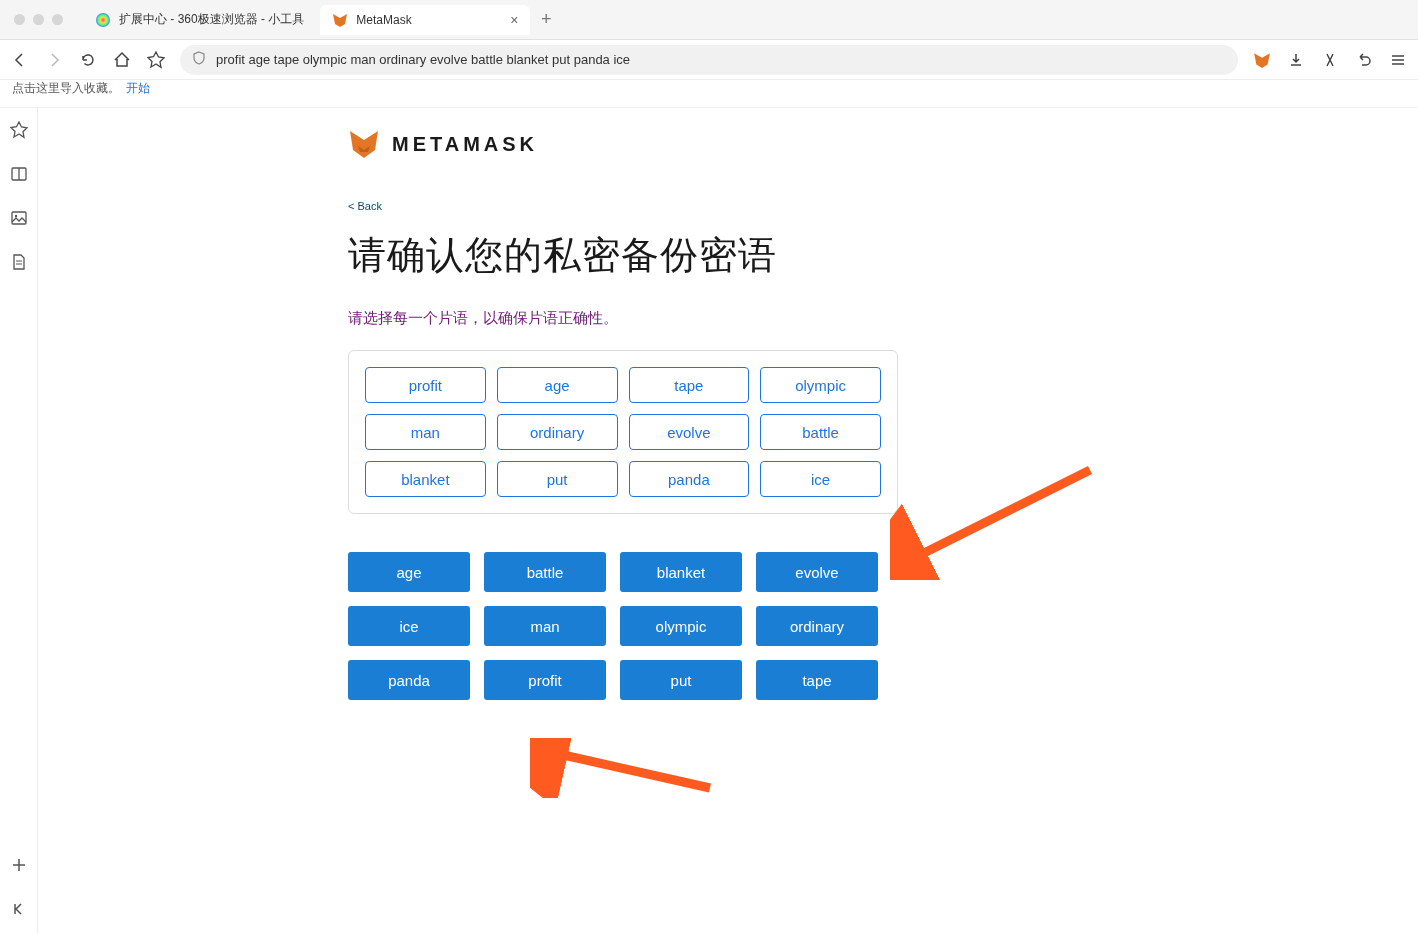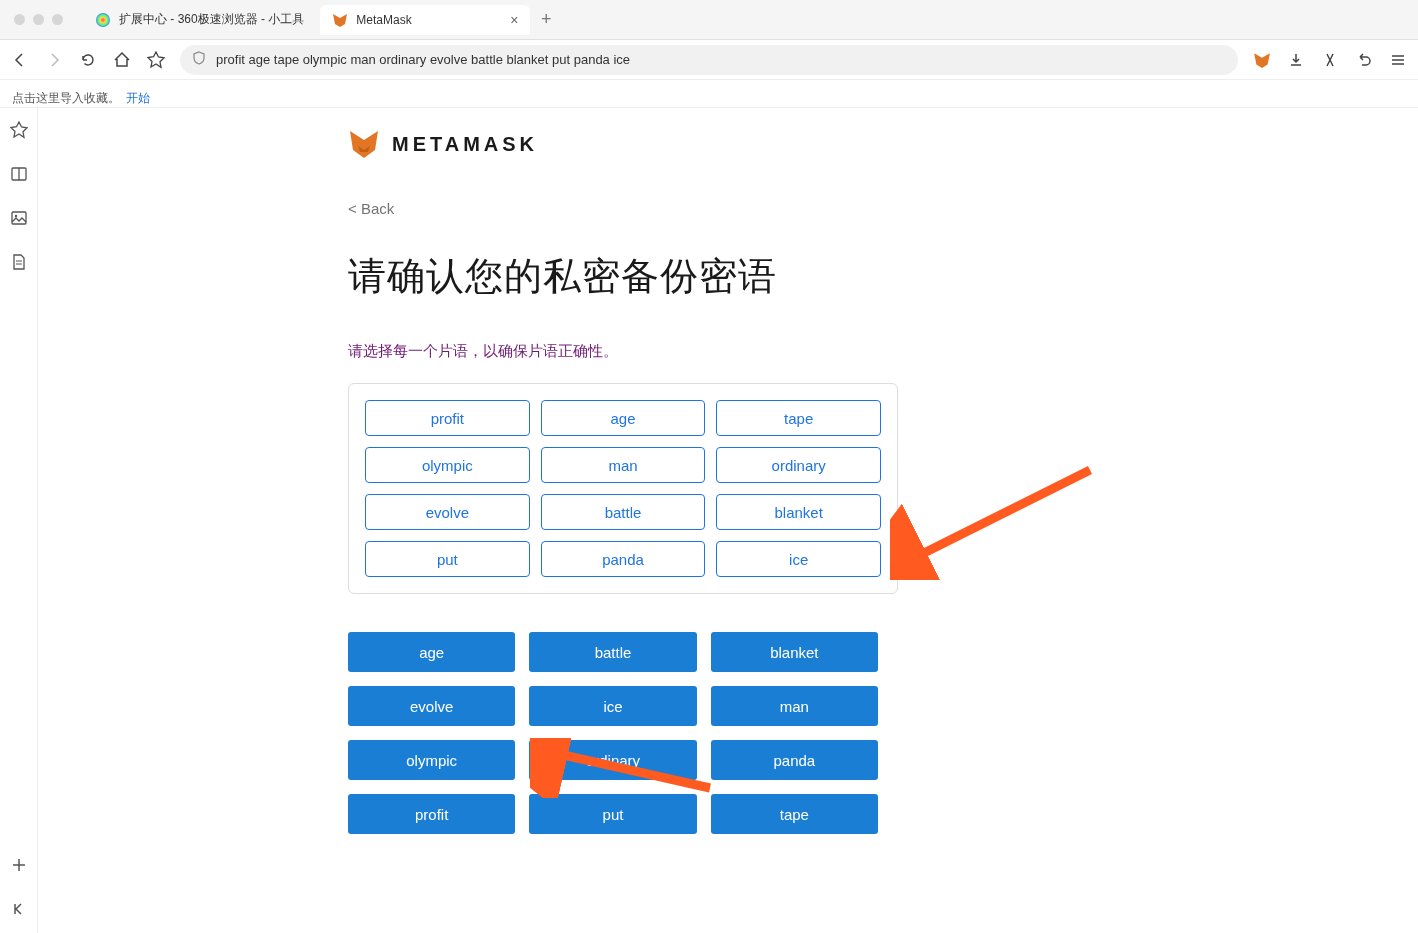--- a/index.html
+++ b/index.html
@@ -17,40 +17,40 @@
     .newtab { width:24px; height:24px; display:flex; align-items:center; justify-content:center; color:#777; font-size:18px; cursor:pointer; }
 
     
     .toolbar { height: 40px; display: flex; align-items: center; padding: 0 10px; gap: 14px; border-bottom: 1px solid #eee; }
     .nav-icon { width: 20px; height: 20px; display:flex; align-items:center; justify-content:center; color:#444; cursor:pointer; }
     .nav-icon.disabled { color:#bbb; }
     .address { flex:1; height:30px; background:#f1f1f1; border-radius:15px; display:flex; align-items:center; padding:0 12px; gap:10px; color:#333; font-size:13px; }
     .shield { color:#888; }
 
     
-    .bookbar { height:28px; display:flex; align-items:flex-end; padding:0 12px; font-size:12px; color:#555; gap:6px; border-bottom:1px solid #eee; }
+    .bookbar { height:28px; display:flex; align-items:flex-start; padding:0 12px; font-size:12px; color:#555; gap:6px; border-bottom:1px solid #eee; }
     .bookbar a { color:#2074e0; text-decoration:none;font-family:Liberation Mono, monospace; }
 
     
     .leftbar { position:absolute; left:0; top:106px; bottom:0; width:38px; border-right:1px solid #eee; display:flex; flex-direction:column; align-items:center; padding-top:14px; gap:24px; color:#555; }
     .lb-icon { width:20px; height:20px; display:flex; align-items:center; justify-content:center; cursor:pointer; }
     .leftbar .bottom { margin-top:auto; margin-bottom:14px; display:flex; flex-direction:column; gap:24px; align-items:center; }
 
     
     .content { position:absolute; left:38px; right:0; top:106px; bottom:0; overflow:auto; }
     .page { width:560px; margin-left:310px; padding-top:22px; }
     .brand { display:flex; align-items:center; gap:12px; margin-bottom:40px; }
     .brand-text { font-weight:600; letter-spacing:4px; font-size:20px; color:#1a1a1a; }
     .fox { width:32px; height:32px; }
-    .back { color:#737373; font-size:15px; margin-bottom:34px; cursor:pointer; }
-    h1 { font-size:38px; font-weight:400; color:#1a1a1a; margin-bottom:40px; letter-spacing:1px; }
+    .back { color:#0c4a6e; font-size:11px; margin-bottom:18px; cursor:pointer; }
+    h1 { font-size:38px; font-weight:400; color:#1a1a1a; margin-bottom:28px; letter-spacing:1px; }
     .subtitle { font-size:15px; color:#701a75; margin-bottom:22px; }
 
     .seed-box { border:1px solid #ddd; border-radius:6px; padding:16px; width:550px; margin-bottom:38px; }
-    .word-grid, .choice-grid { display:grid; grid-template-columns:repeat(3, 1fr); gap:11px; }
+    .word-grid, .choice-grid { display:grid; grid-template-columns:repeat(4, 1fr); gap:11px; }
     .word { height:36px; border:1px solid #2074e0; border-radius:4px; display:flex; align-items:center; justify-content:center; color:#2074e0; font-size:15px; font-weight:500; cursor:pointer; background:#fff; }
     .choice-grid { width:530px; gap:14px; }
     .choice { height:40px; background:#1a7fd4; color:#fff; border:none; border-radius:3px; font-size:15px; font-weight:500; cursor:pointer; }
 
     .confirm { margin-top:40px; width:162px; height:42px; background:#1a73c9; color:#fff; border:none; border-radius:4px; font-size:15px; cursor:pointer; }
 
     
     .arrow { position:absolute; pointer-events:none; }
     .arrow svg { display:block; }
   </style>

